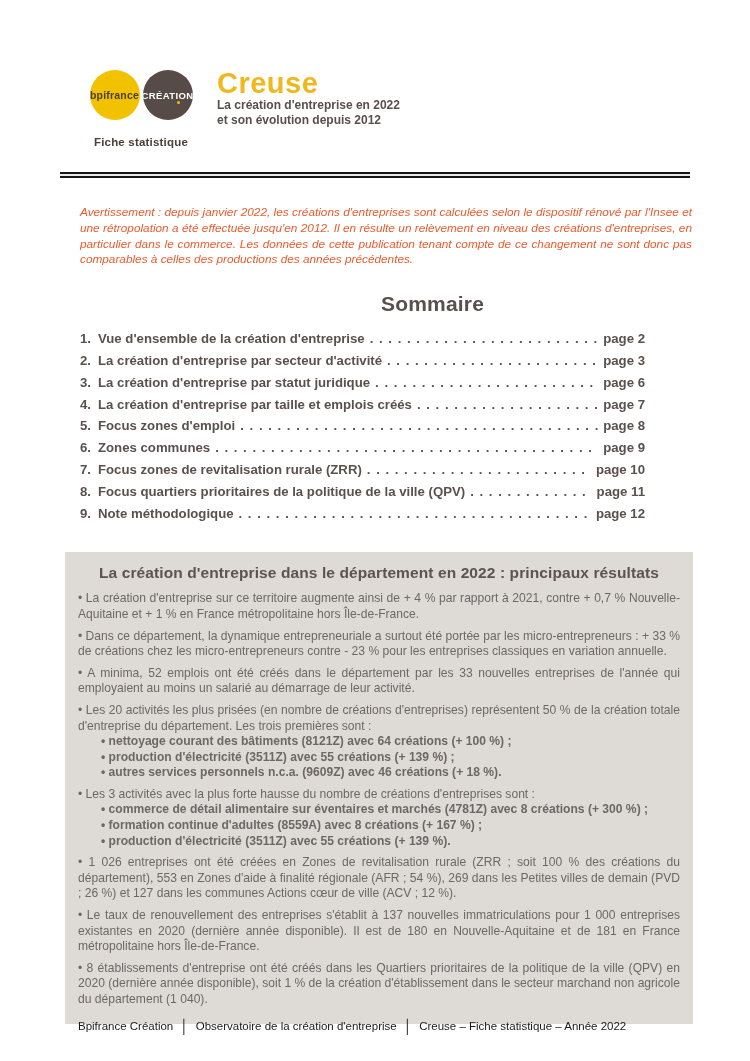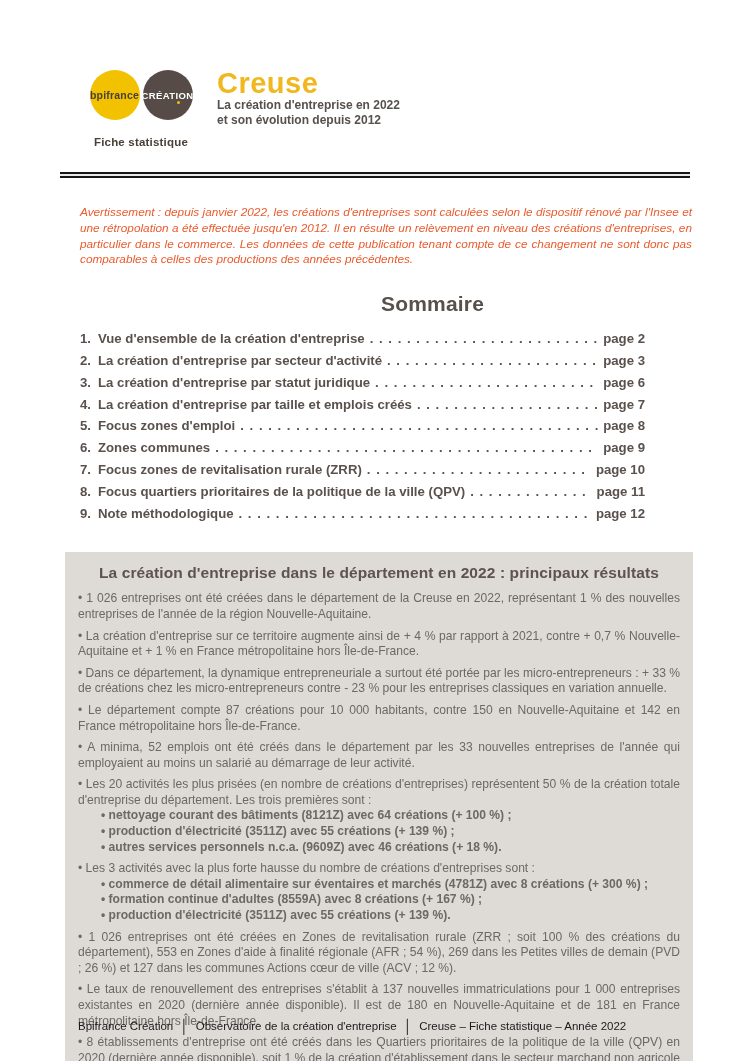--- a/index.html
+++ b/index.html
@@ -132,24 +132,22 @@
         <span class="toc-num">9.</span>
         <span class="toc-label">Note méthodologique</span>
         <span class="leader"></span>
         <span class="toc-page">page 12</span>
       </li>
     </ol>
 
   <section class="results">
     <h3>La création d'entreprise dans le département en 2022 : principaux résultats</h3>
     <div id="results-body">
-        <div class="para">• 1 026 entreprises ont été créées dans le département de la Creuse en 2022, représentant 1 % des nouvelles entreprises de l'année de la région Nouvelle-Aquitaine.</div>
         <div class="para">• La création d'entreprise sur ce territoire augmente ainsi de + 4 % par rapport à 2021, contre + 0,7 % Nouvelle-Aquitaine et + 1 % en France métropolitaine hors Île-de-France.</div>
         <div class="para">• Dans ce département, la dynamique entrepreneuriale a surtout été portée par les micro-entrepreneurs : + 33 % de créations chez les micro-entrepreneurs contre - 23 % pour les entreprises classiques en variation annuelle.</div>
-        <div class="para">• Le département compte 87 créations pour 10 000 habitants, contre 150 en Nouvelle-Aquitaine et 142 en France métropolitaine hors Île-de-France.</div>
         <div class="para">• A minima, 52 emplois ont été créés dans le département par les 33 nouvelles entreprises de l'année qui employaient au moins un salarié au démarrage de leur activité.</div>
         <div class="para">• Les 20 activités les plus prisées (en nombre de créations d'entreprises) représentent 50 % de la création totale d'entreprise du département. Les trois premières sont :</div>
         <div class="para sub">• nettoyage courant des bâtiments (8121Z) avec 64 créations (+ 100 %) ;</div>
         <div class="para sub">• production d'électricité (3511Z) avec 55 créations (+ 139 %) ;</div>
         <div class="para sub">• autres services personnels n.c.a. (9609Z) avec 46 créations (+ 18 %).</div>
         <div class="para">• Les 3 activités avec la plus forte hausse du nombre de créations d'entreprises sont :</div>
         <div class="para sub">• commerce de détail alimentaire sur éventaires et marchés (4781Z) avec 8 créations (+ 300 %) ;</div>
         <div class="para sub">• formation continue d'adultes (8559A) avec 8 créations (+ 167 %) ;</div>
         <div class="para sub">• production d'électricité (3511Z) avec 55 créations (+ 139 %).</div>
         <div class="para">• 1 026 entreprises ont été créées en Zones de revitalisation rurale (ZRR ; soit 100 % des créations du département), 553 en Zones d'aide à finalité régionale (AFR ; 54 %), 269 dans les Petites villes de demain (PVD ; 26 %) et 127 dans les communes Actions cœur de ville (ACV ; 12 %).</div>

